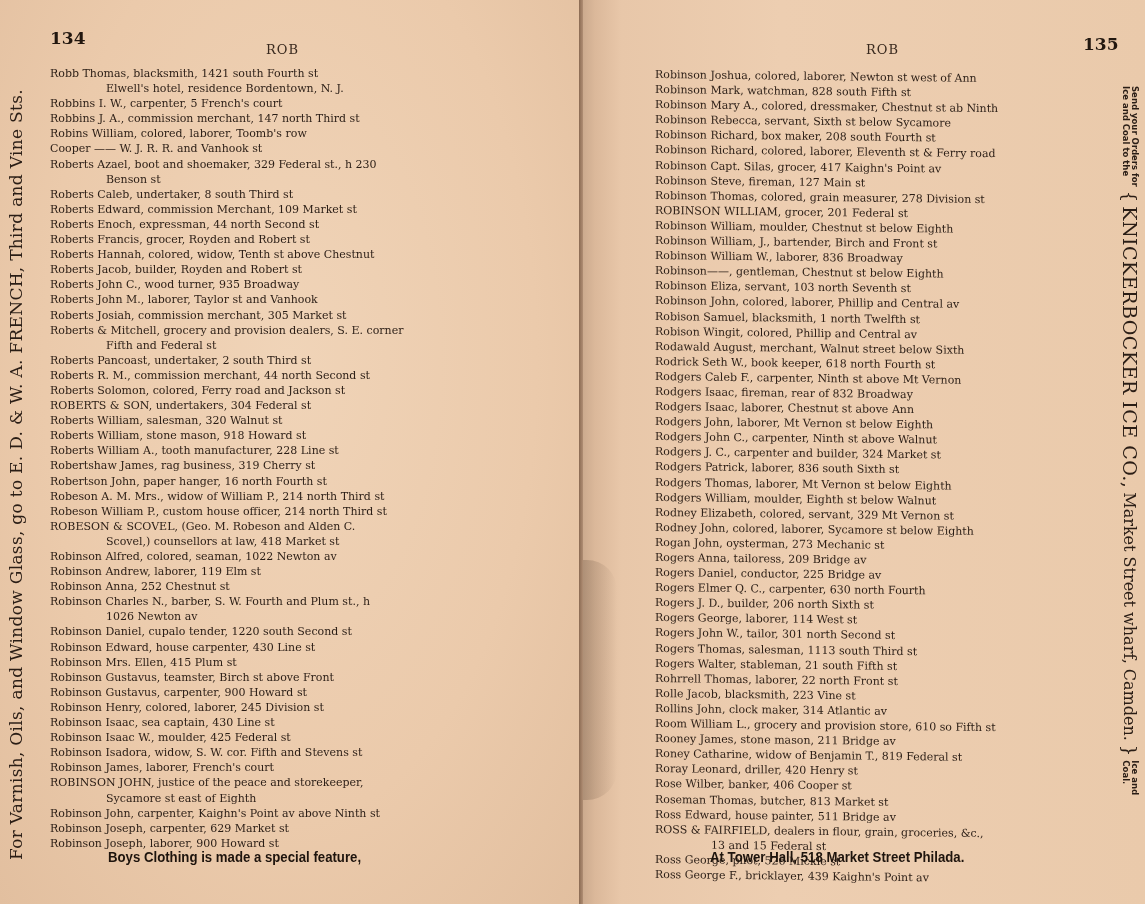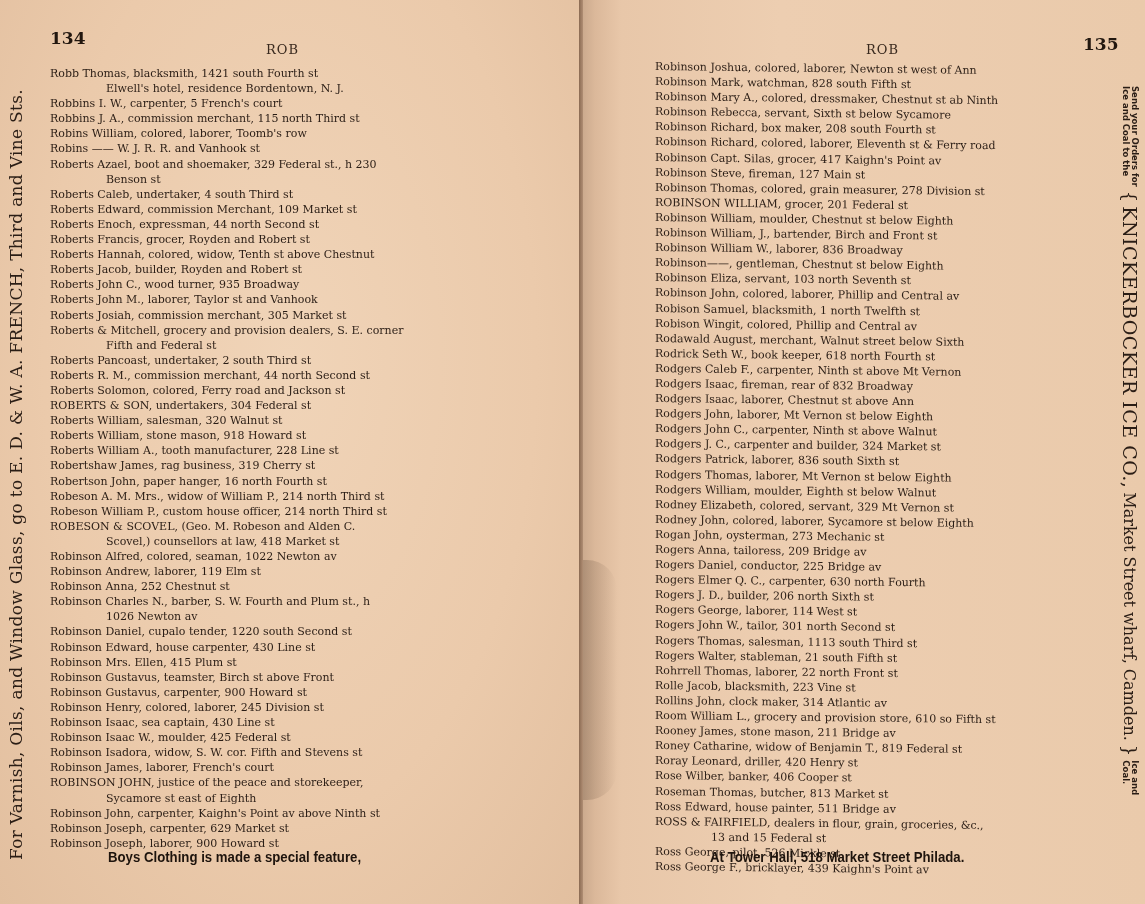--- a/index.html
+++ b/index.html
@@ -34,21 +34,21 @@
   .running-head {
     position: absolute; top: 24px; font-size: 13px; letter-spacing: 1px; color: #3a2a1f; margin-top: 18px;
   }
   .entries {
     position: absolute; margin: 0; padding: 0; list-style: none;
     font-size: 11px; line-height: 15.1px;
   }
   .entries li { white-space: nowrap; }
   .entries li .cont { display: block; padding-left: 56px; }
   .entries.left-list { left: 50px; top: 66px; width: 450px; }
-  .entries.right-list { left: 655px; top: 59px; width: 445px; }
+  .entries.right-list { left: 655px; top: 67px; width: 445px; }
   .entries.right-list li { transform: skewY(0.7deg); transform-origin: left; }
   .footer-ad {
     position: absolute; font-family: "Liberation Sans", "DejaVu Sans", sans-serif;
     font-weight: bold; font-size: 15px; color: #1e140d; transform: scaleX(0.88);
     transform-origin: left;
   }
   .vert-left {
     position: absolute; left: 6px; top: 860px; width: 790px;
     transform: rotate(-90deg); transform-origin: 0 0;
     font-size: 17px; white-space: nowrap; color: #2a1d15; letter-spacing: 0.3px;
@@ -73,25 +73,25 @@
 <div class="spread">
 
   <div class="page left">
     <div class="page-num" style="left:50px;">134</div>
     <div class="running-head" style="left:266px;">ROB</div>
     <div class="vert-left">For Varnish, Oils, and Window Glass, go to E. D. &amp; W. A. FRENCH, Third and Vine Sts.</div>
     <ul class="entries left-list" id="left-list">
         <li><span>Robb Thomas, blacksmith, 1421 south Fourth st</span></li>
         <li><span class="cont">Elwell's hotel, residence Bordentown, N. J.</span></li>
         <li><span>Robbins I. W., carpenter, 5 French's court</span></li>
-        <li><span>Robbins J. A., commission merchant, 115 north Third st</span></li>
+        <li><span>Robbins J. A., commission merchant, 147 north Third st</span></li>
         <li><span>Robins William, colored, laborer, Toomb's row</span></li>
-        <li><span>Robins —— W. J. R. R. and Vanhook st</span></li>
+        <li><span>Cooper —— W. J. R. R. and Vanhook st</span></li>
         <li><span>Roberts Azael, boot and shoemaker, 329 Federal st., h 230</span><span class="cont">Benson st</span></li>
-        <li><span>Roberts Caleb, undertaker, 4 south Third st</span></li>
+        <li><span>Roberts Caleb, undertaker, 8 south Third st</span></li>
         <li><span>Roberts Edward, commission Merchant, 109 Market st</span></li>
         <li><span>Roberts Enoch, expressman, 44 north Second st</span></li>
         <li><span>Roberts Francis, grocer, Royden and Robert st</span></li>
         <li><span>Roberts Hannah, colored, widow, Tenth st above Chestnut</span></li>
         <li><span>Roberts Jacob, builder, Royden and Robert st</span></li>
         <li><span>Roberts John C., wood turner, 935 Broadway</span></li>
         <li><span>Roberts John M., laborer, Taylor st and Vanhook</span></li>
         <li><span>Roberts Josiah, commission merchant, 305 Market st</span></li>
         <li><span>Roberts &amp; Mitchell, grocery and provision dealers, S. E. corner</span><span class="cont">Fifth and Federal st</span></li>
         <li><span>Roberts Pancoast, undertaker, 2 south Third st</span></li>

